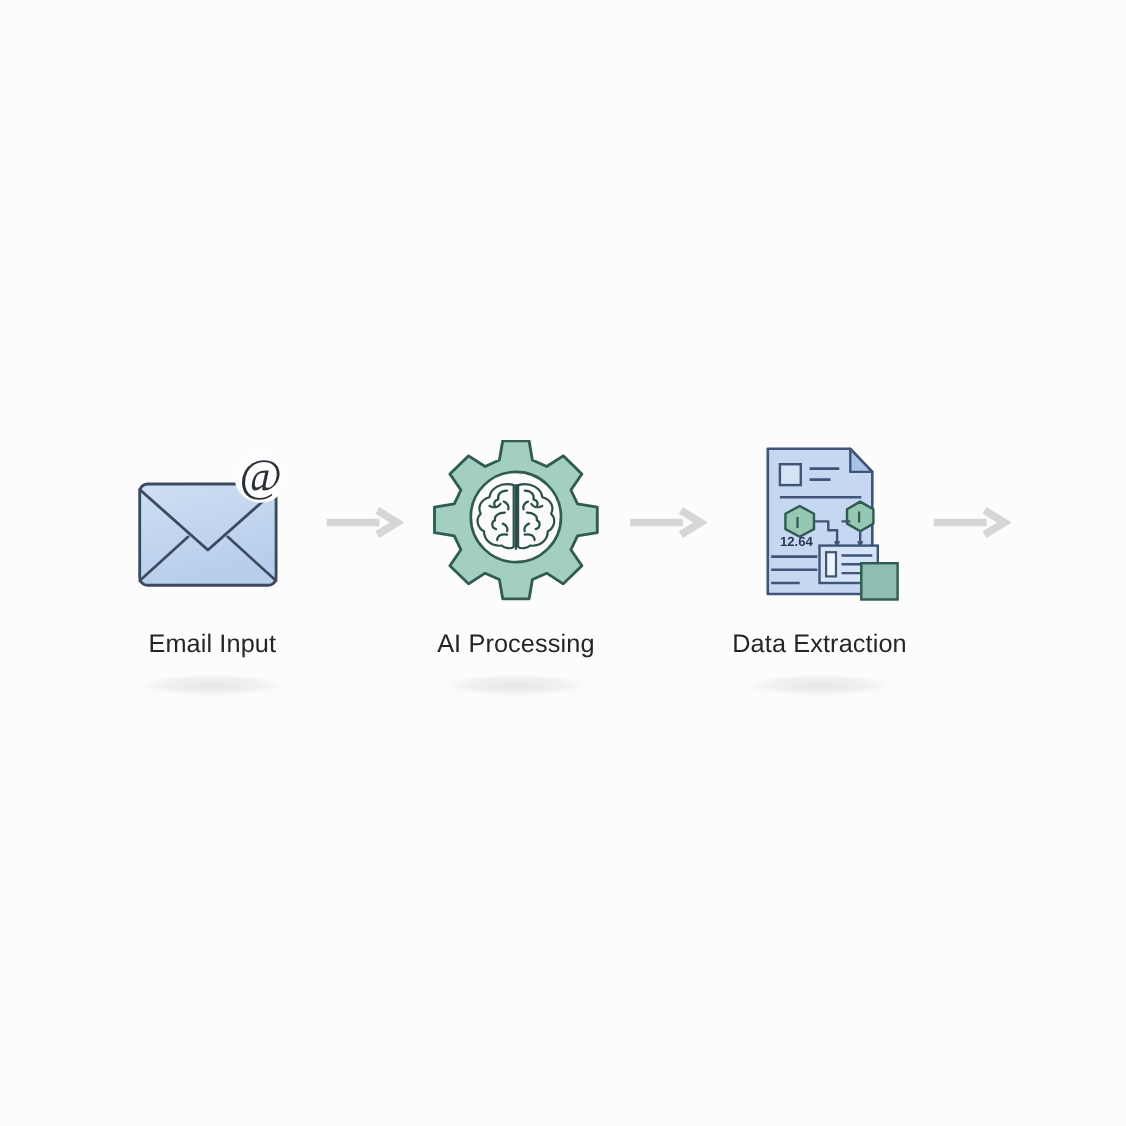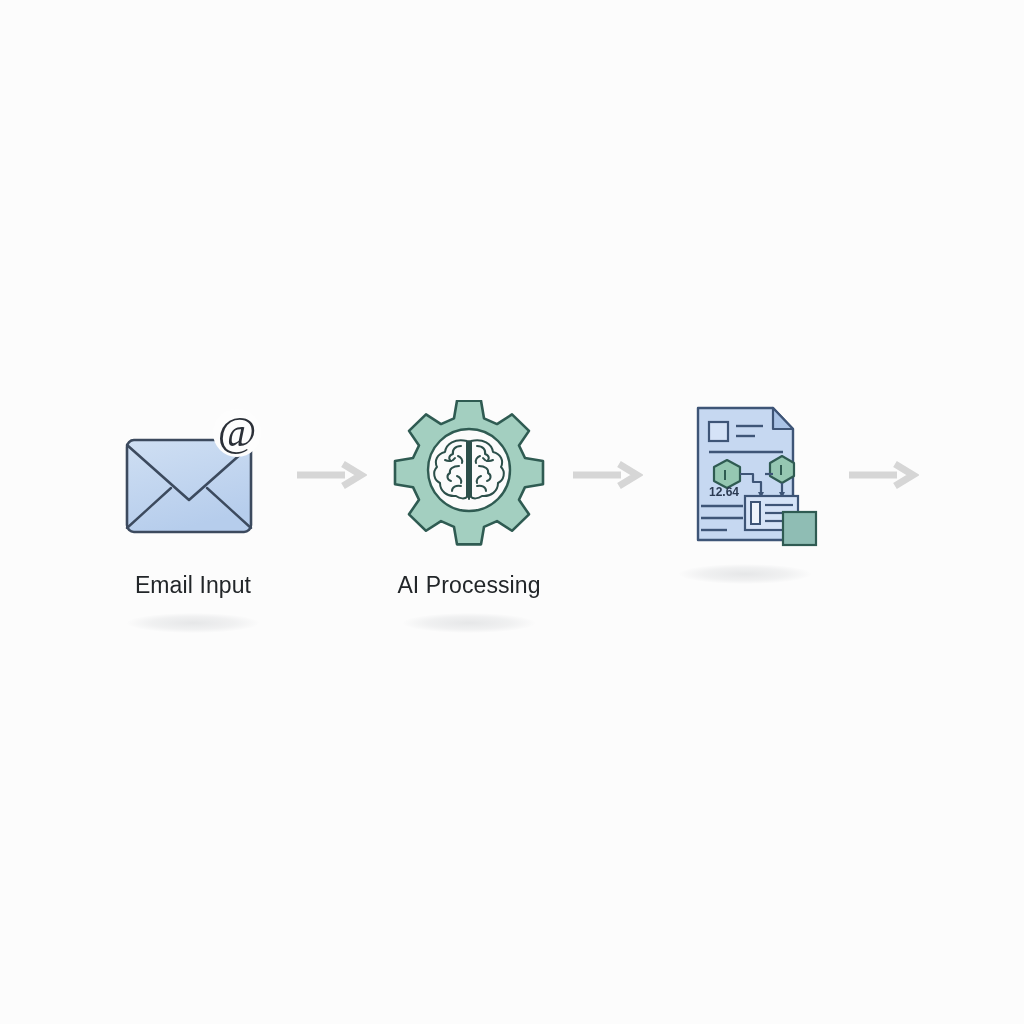--- a/index.html
+++ b/index.html
@@ -199,20 +199,21 @@
           <line x1="100" y1="113" x2="124" y2="113" stroke="#3e5577" stroke-width="2.2"></line>
           <line x1="100" y1="121" x2="118" y2="121" stroke="#3e5577" stroke-width="2.2"></line>
 
           <line x1="36" y1="106" x2="78" y2="106" stroke="#3e5577" stroke-width="2.4"></line>
           <line x1="36" y1="118" x2="78" y2="118" stroke="#3e5577" stroke-width="2.4"></line>
           <line x1="36" y1="130" x2="62" y2="130" stroke="#3e5577" stroke-width="2.4"></line>
 
           <rect x="118" y="112" width="33" height="33" fill="#8fbdb4" stroke="#2f5b52" stroke-width="2.2"></rect>
         </svg>
       </div>
+      <div class="step-label">Data Extraction</div>
       <div class="step-shadow"></div>
     </div>
 
     <div class="arrow">
       <svg width="72" height="30" viewBox="0 0 72 30">
         <line x1="2" y1="15" x2="50" y2="15" stroke="#d6d6d6" stroke-width="7"></line>
         <path d="M48 4 L66 15 L48 26" fill="none" stroke="#d6d6d6" stroke-width="7"></path>
       </svg>
     </div>
 

